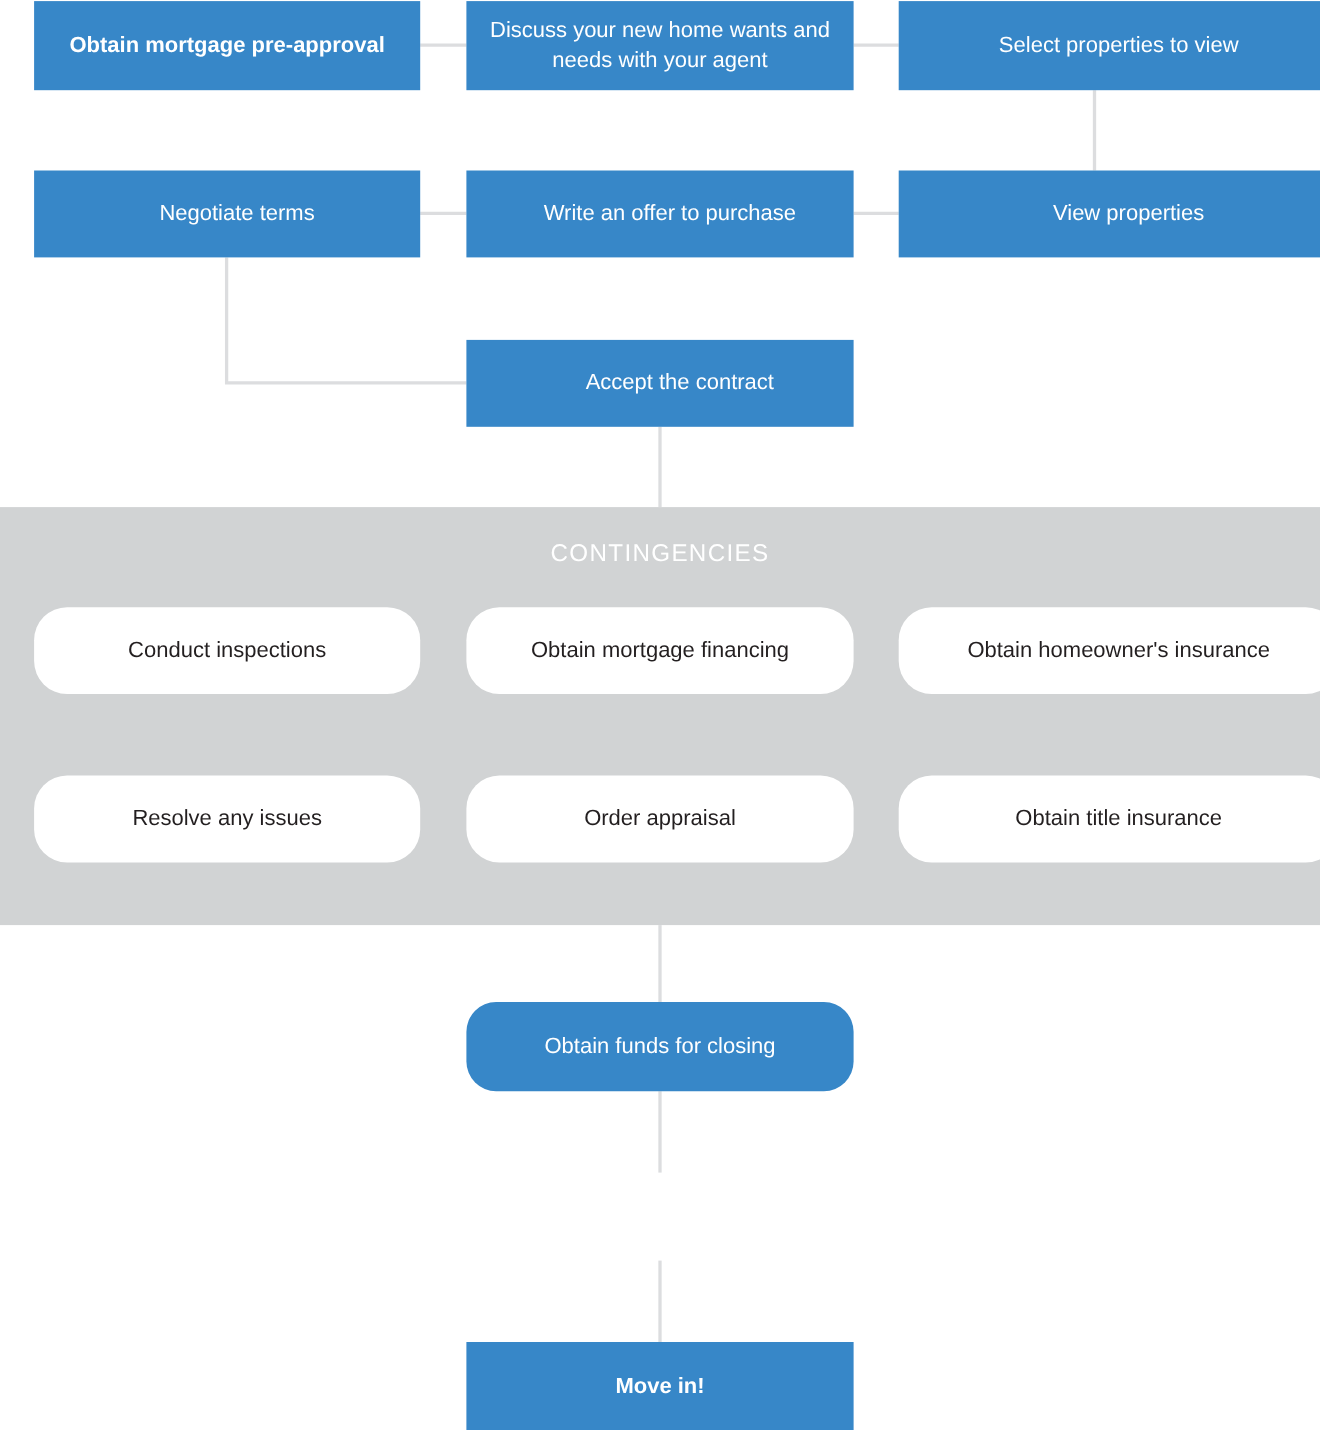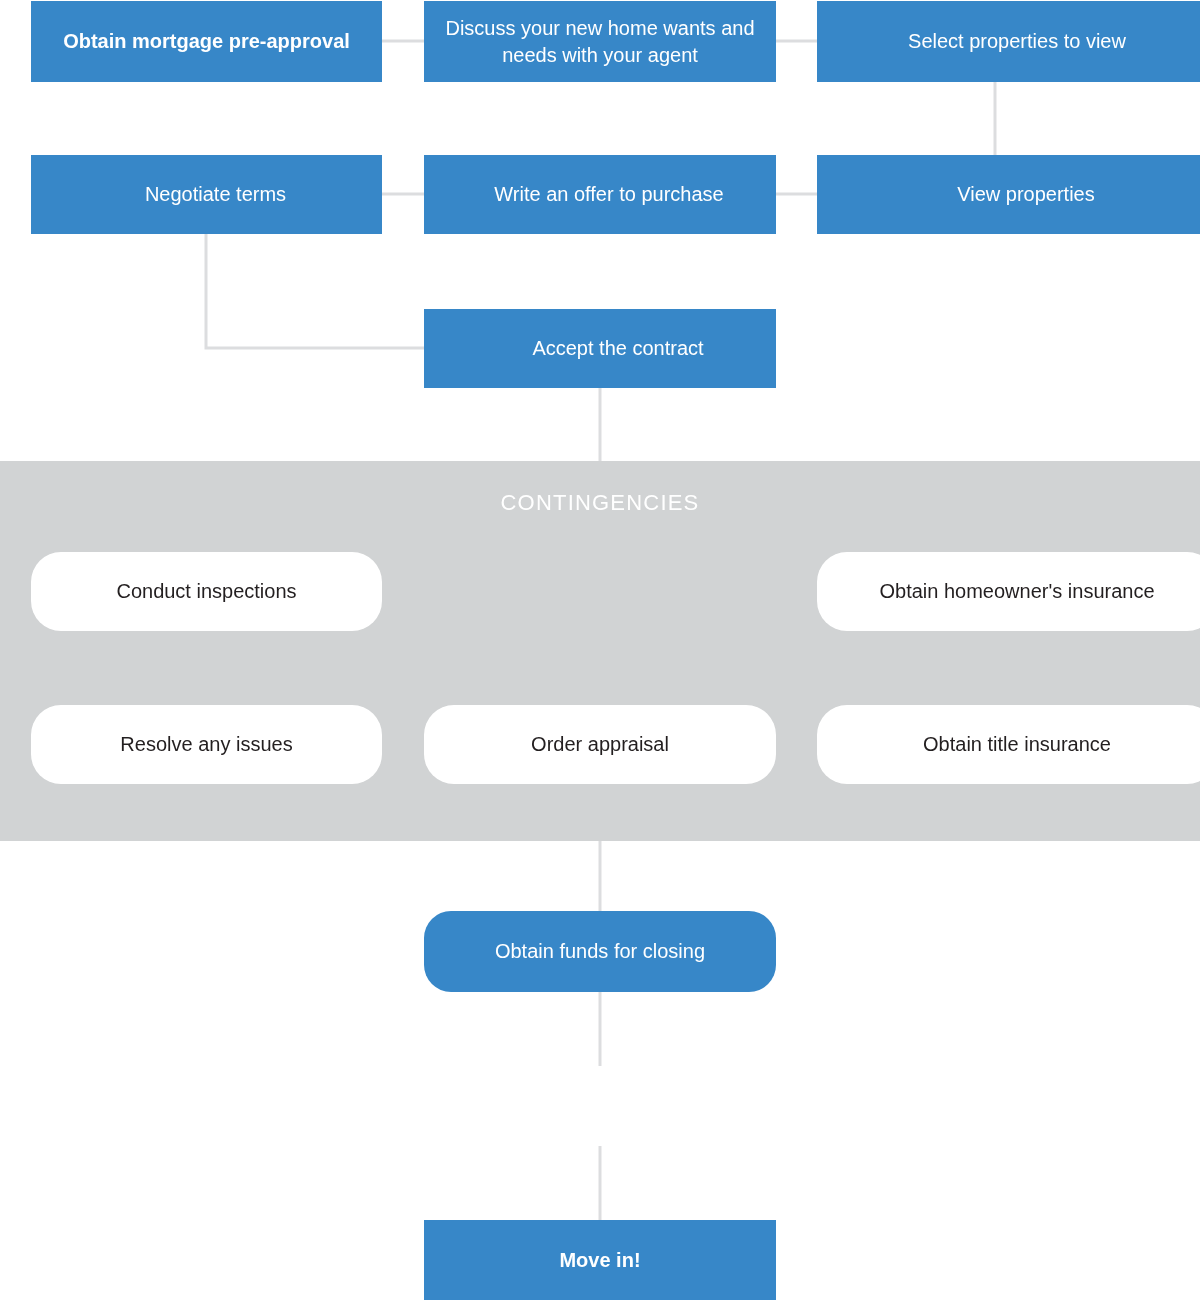--- a/index.html
+++ b/index.html
@@ -124,20 +124,21 @@
   <div class="node blue col-1 row-2">Negotiate terms</div>
 
   <div class="node blue col-2 row-2">Write an offer to purchase</div>
 
   <div class="node blue col-3 row-2">View properties</div>
 
   <div class="node blue col-2 row-3">Accept the contract</div>
 
   <div class="node white col-1 cont-row-1">Conduct inspections</div>
 
+  <div class="node white col-2 cont-row-1">Obtain mortgage financing</div>
 
   <div class="node white col-3 cont-row-1">Obtain homeowner's insurance</div>
 
   <div class="node white col-1 cont-row-2">Resolve any issues</div>
 
   <div class="node white col-2 cont-row-2">Order appraisal</div>
 
   <div class="node white col-3 cont-row-2">Obtain title insurance</div>
 
   <div class="node blue col-2 row-funds">Obtain funds for closing</div>

